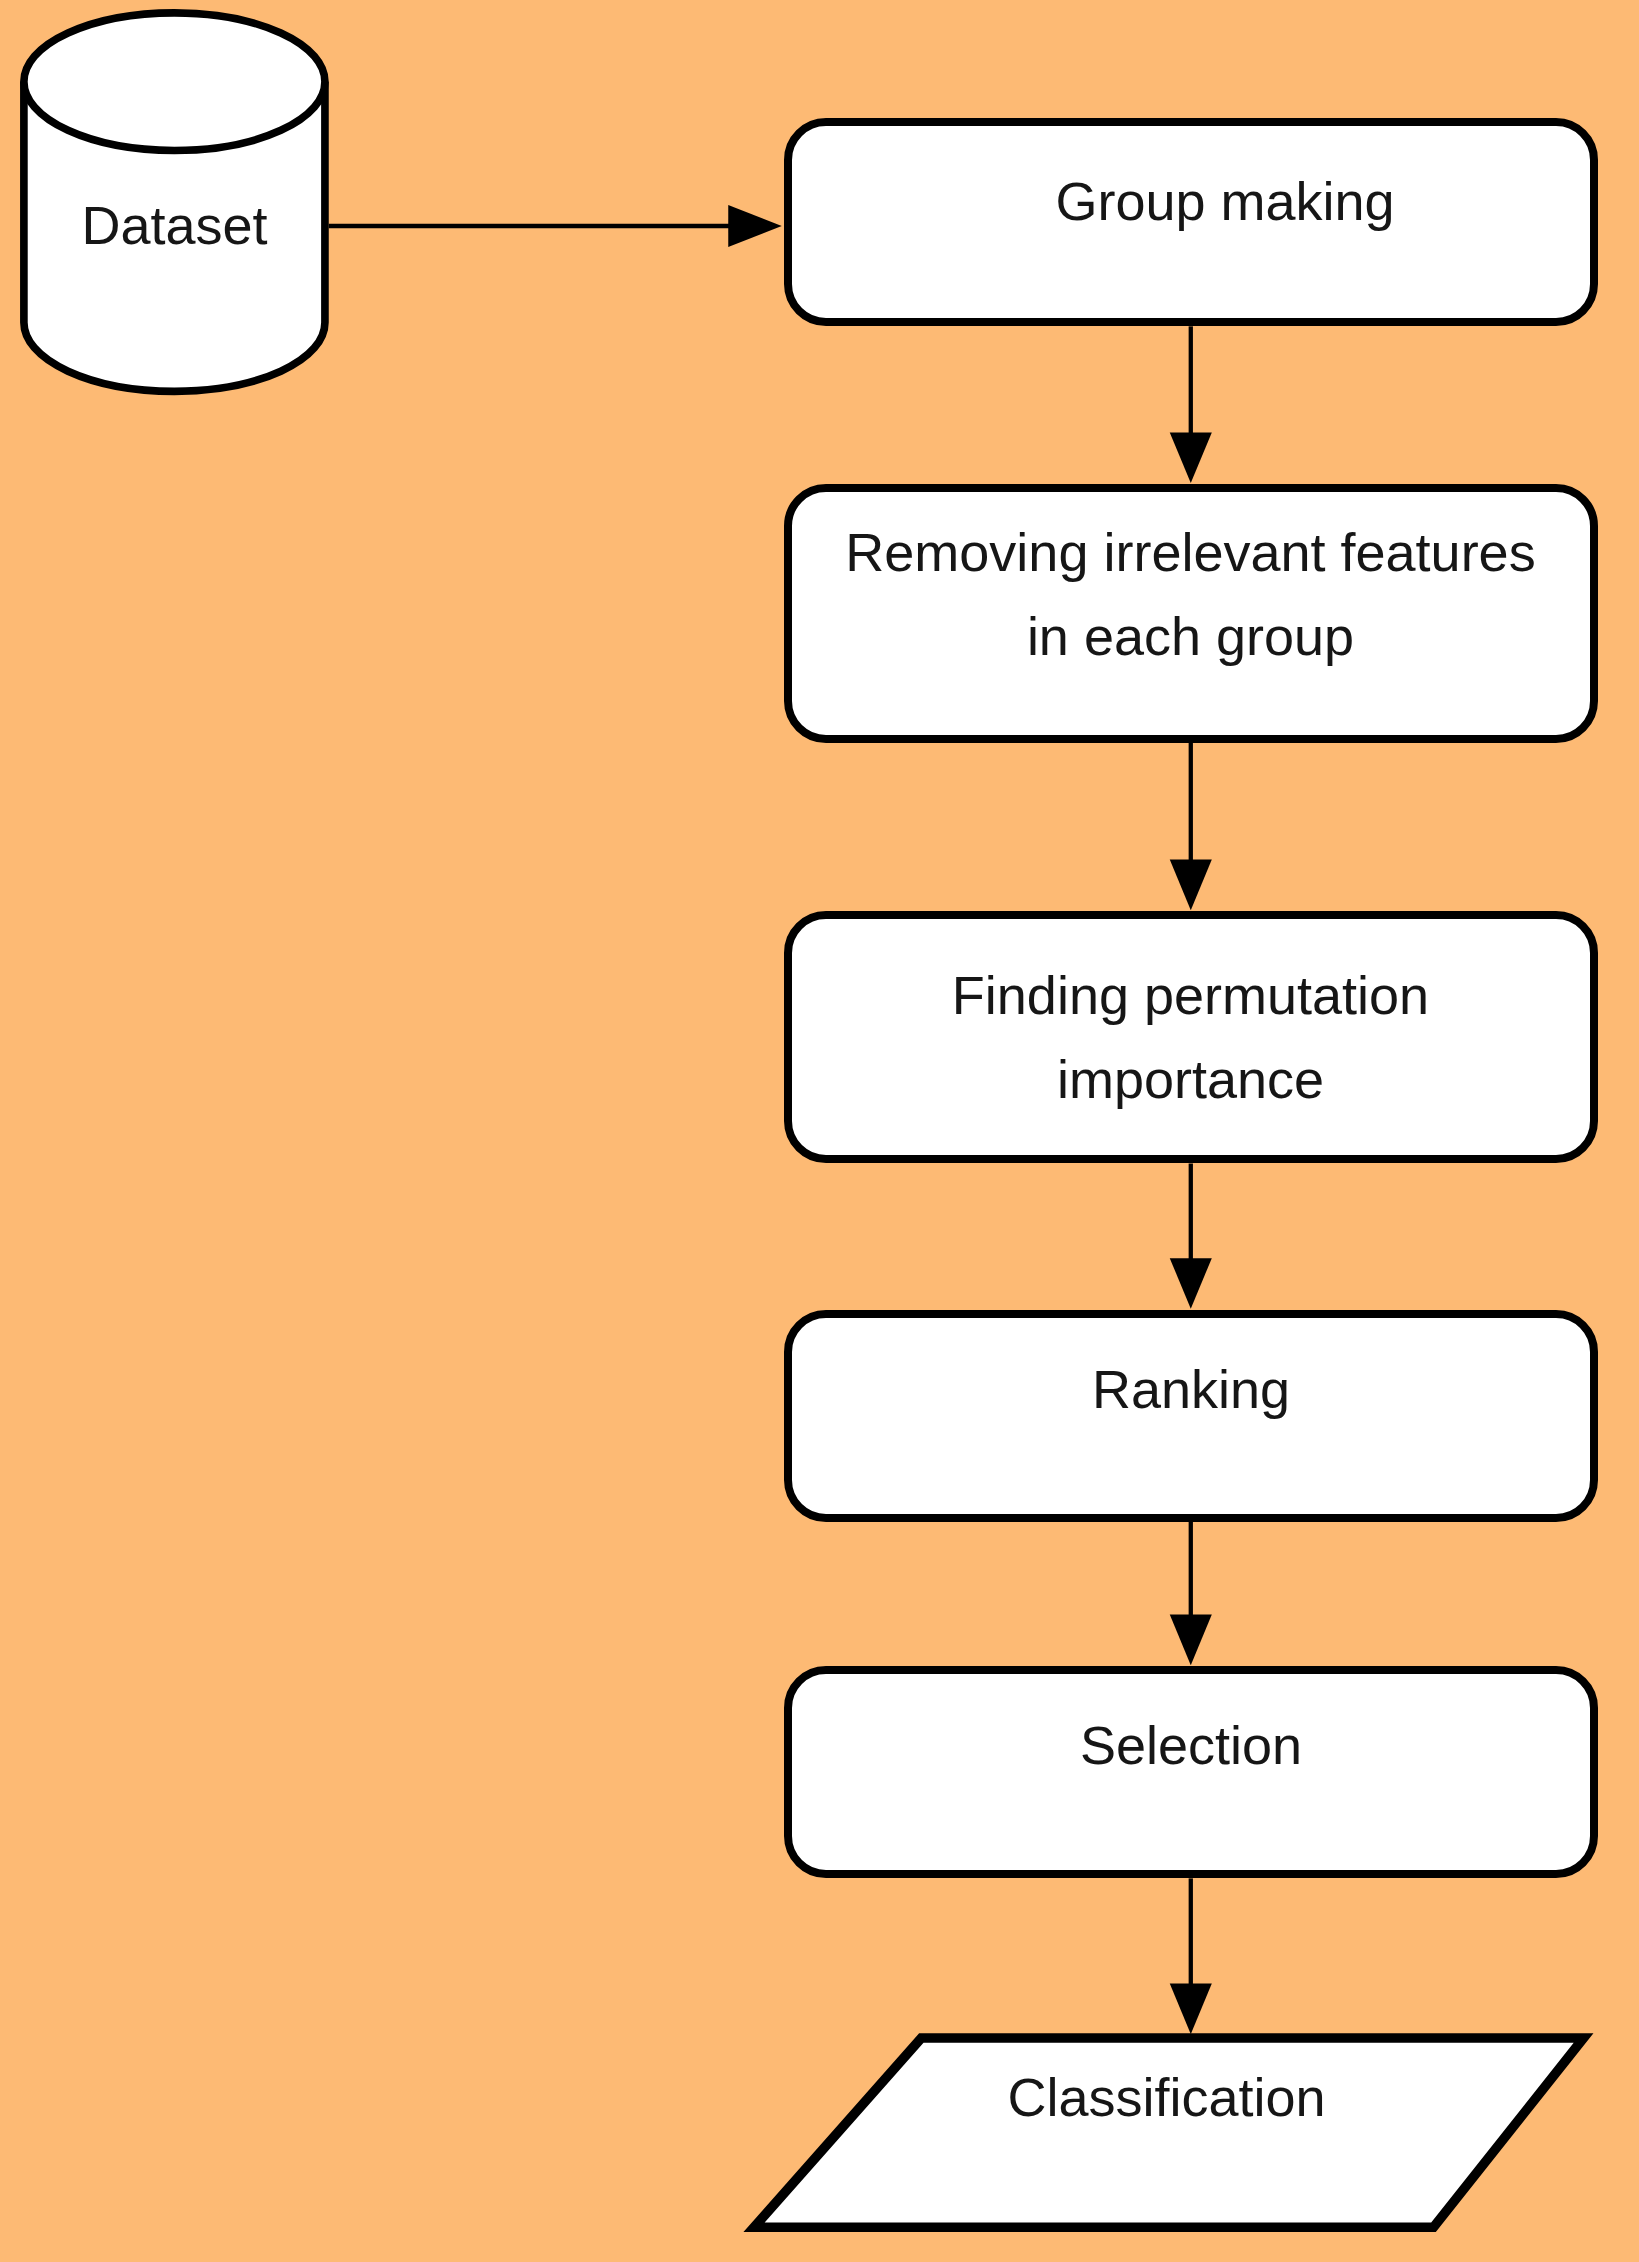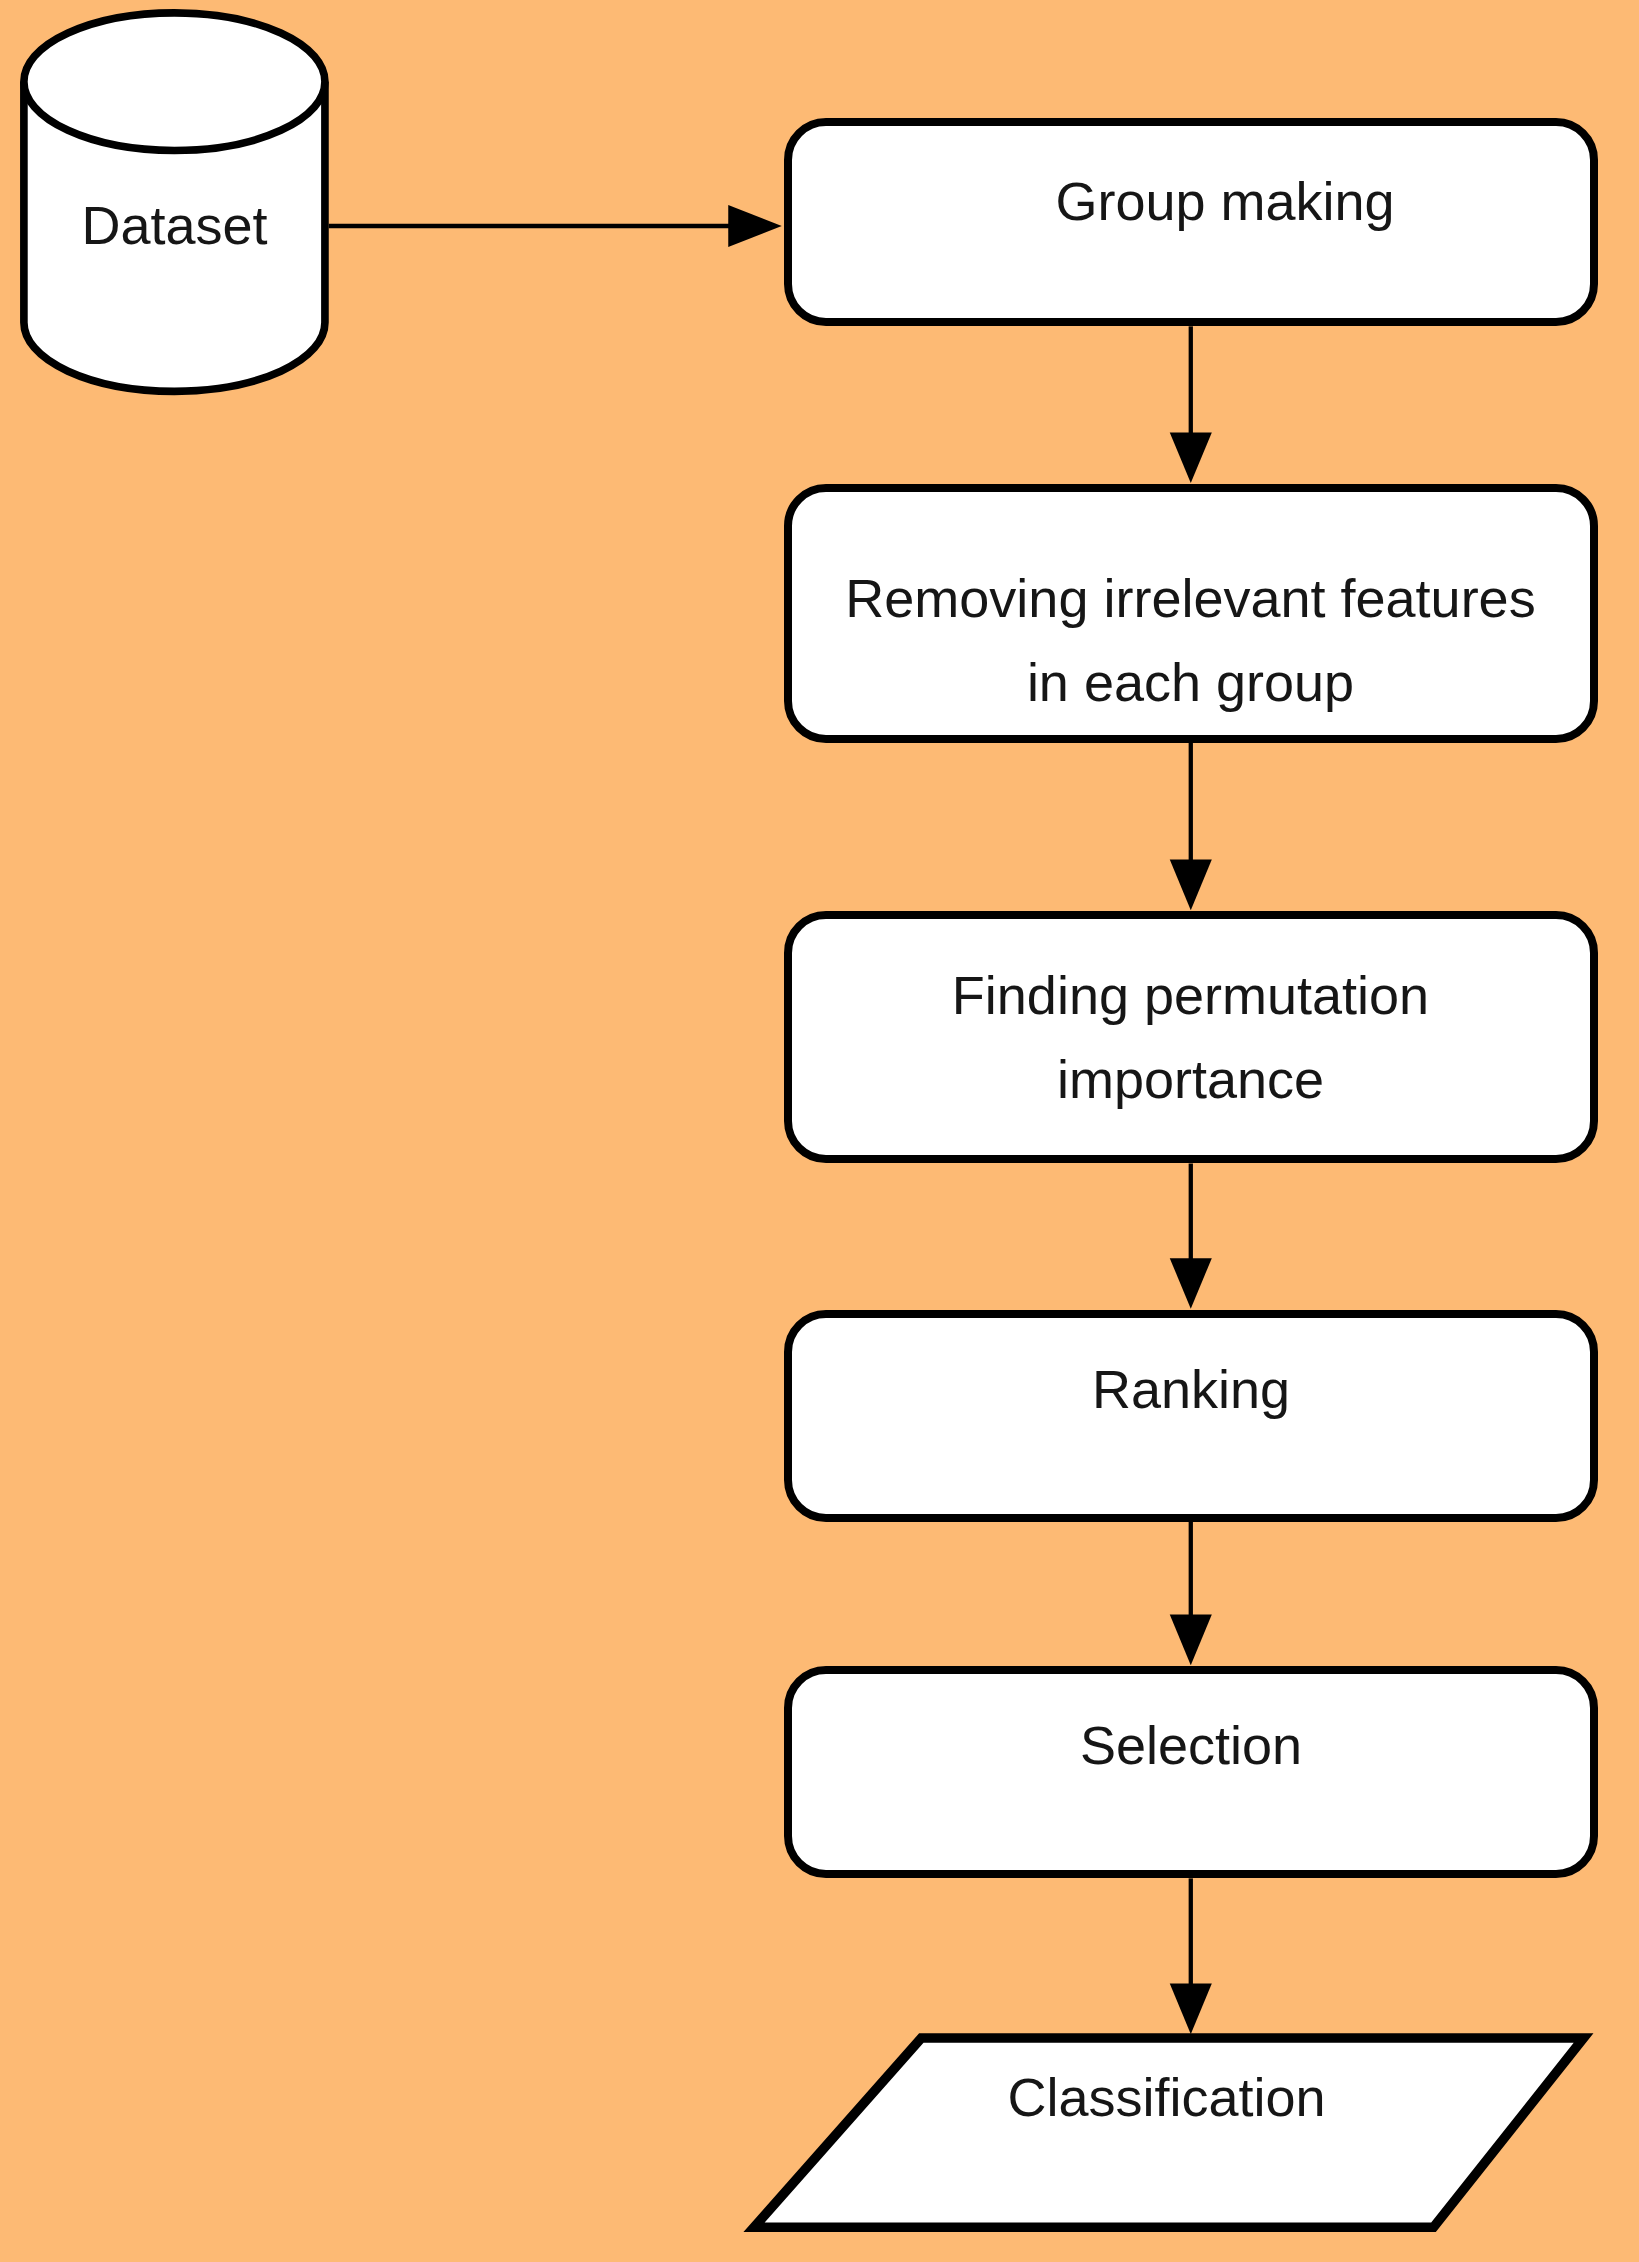--- a/index.html
+++ b/index.html
@@ -42,21 +42,21 @@
     justify-content: center;
     text-align: center;
     color: #161616;
     font-size: 54px;
     line-height: 84px;
     font-weight: 400;
     pointer-events: none;
   }
   .label-dataset        { left: 24px;  top: 172px;  width: 301px; height: 105px; }
   .label-box-1          { left: 784px; top: 118px;  width: 882px; height: 208px; transform: translateY(-21px); }
-  .label-box-2          { left: 837px; top: 484px;  width: 707px; height: 220px; margin-top: 46px; }
+  .label-box-2          { left: 837px; top: 484px;  width: 707px; height: 220px; }
   .label-box-3          { left: 837px; top: 911px;  width: 707px; height: 252px; }
   .label-box-4          { left: 784px; top: 1310px; width: 814px; height: 212px; transform: translateY(-27px); }
   .label-box-5          { left: 784px; top: 1666px; width: 814px; height: 212px; transform: translateY(-27px); }
   .label-classification { left: 784px; top: 2034px; width: 765px; height: 197px; transform: translateY(-36px); }
 </style>
 </head>
 <body>
 
 <div class="canvas">
 

